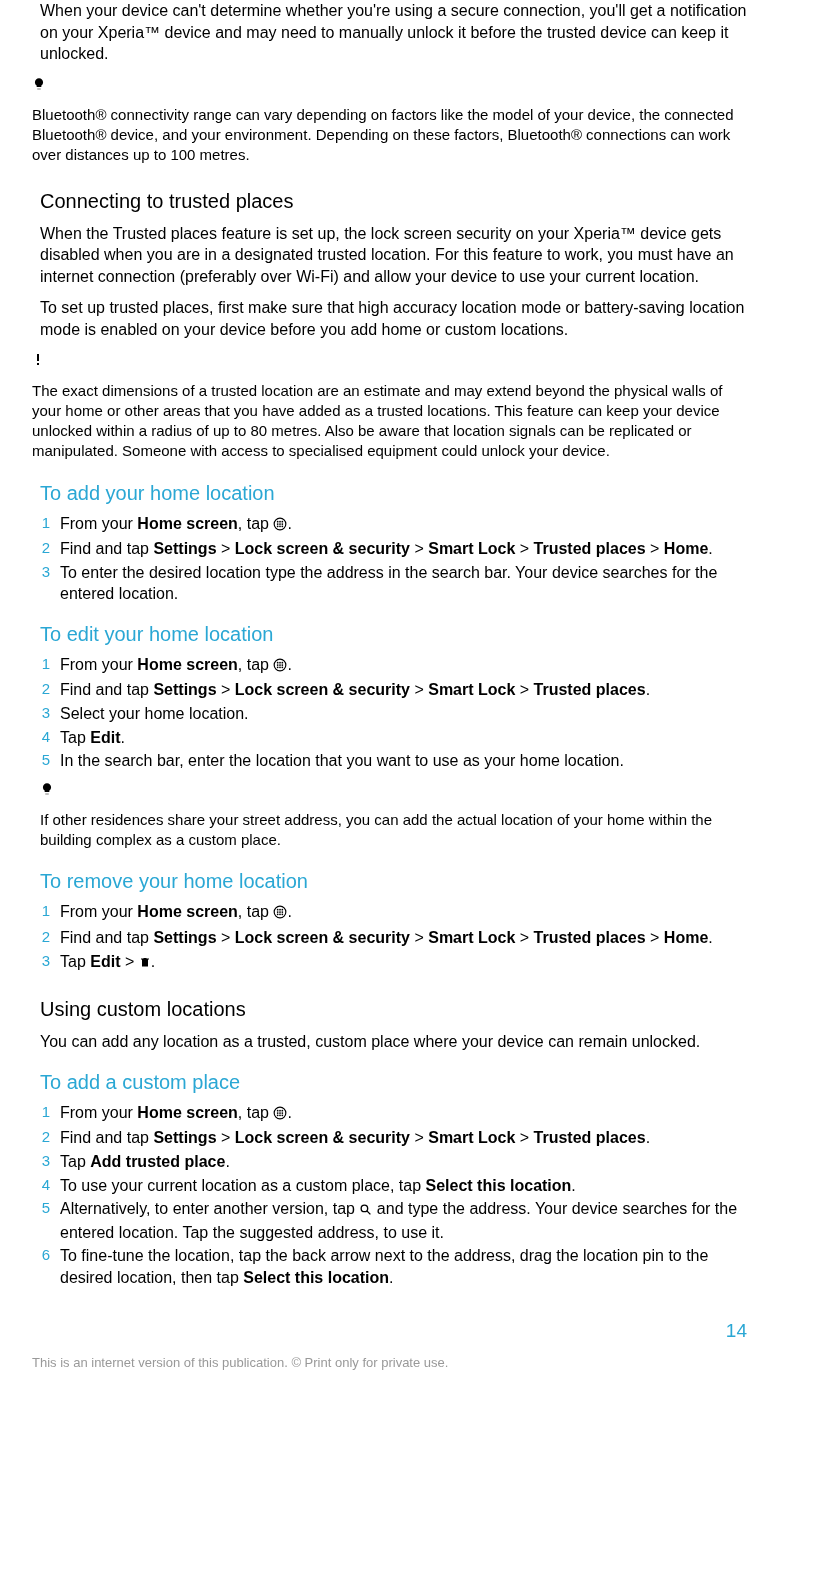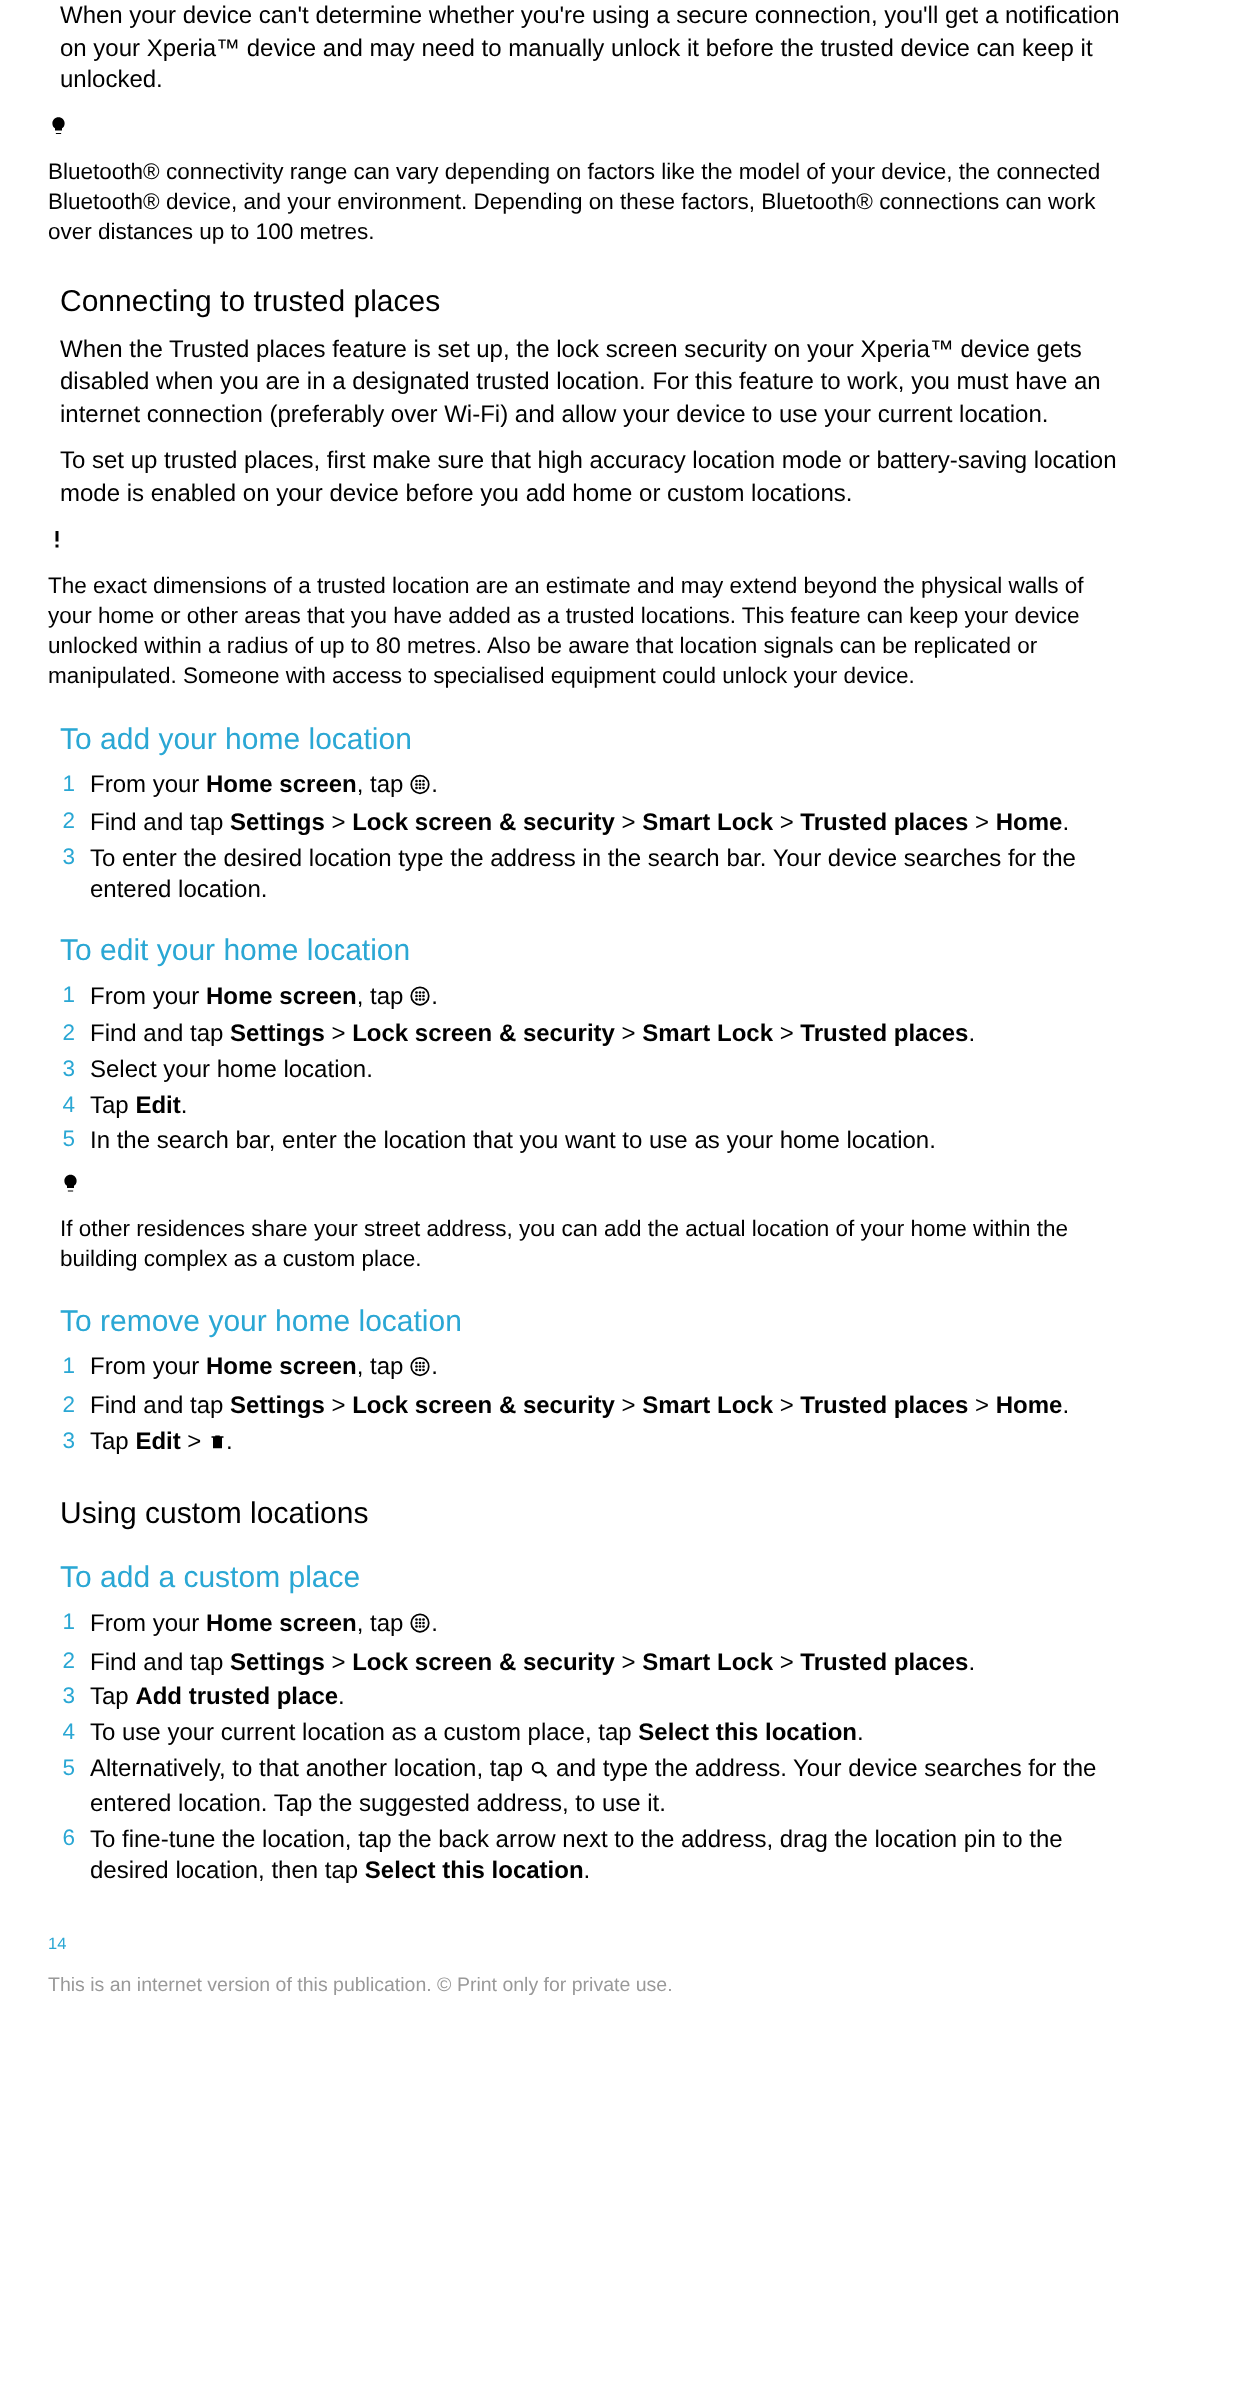--- a/index.html
+++ b/index.html
@@ -72,23 +72,23 @@
     text-align: right;
     color: #2aa7d4;
     font-size: 15px;
   }
   .bold { font-weight: 700; }
   .inline-icon {
     display: inline-block;
     vertical-align: -2px;
   }
   .page-number {
-    text-align: left;
+    text-align: right;
     color: #2aa7d4;
-    font-size: 11px;
+    font-size: 19px;
     margin-top: 30px;
   }
   .footer-note {
     text-align: left;
     color: #999;
     font-size: 13px;
     margin-top: 10px;
   }
 </style>
 </head>
@@ -197,20 +197,21 @@
       <span>Find and tap </span><span class="bold">Settings</span><span> &gt; </span><span class="bold">Lock screen &amp; security</span><span> &gt; </span><span class="bold">Smart Lock</span><span> &gt; </span><span class="bold">Trusted places</span><span> &gt; </span><span class="bold">Home</span><span>.</span>
     </li>
     <li>
       <span>Tap </span><span class="bold">Edit</span><span> &gt; </span><span class="inline-icon"><svg width="12" height="14" viewBox="0 0 24 24">
             <path fill="#000" d="M6 7h12v14H6zM9 4h6v2H9zM4 5h16v2H4z"></path>
           </svg></span><span>.</span>
     </li>
   </ol>
 
   <h2 class="section">Using custom locations</h2>
+  <p class="body-text indent-main">You can add any location as a trusted, custom place where your device can remain unlocked.</p>
 
   <h3 class="sub">To add a custom place</h3>
   <ol class="steps">
     <li>
       <span>From your </span><span class="bold">Home screen</span><span>, tap </span><span class="inline-icon"><svg width="14" height="14" viewBox="0 0 24 24">
             <circle cx="12" cy="12" r="10" fill="none" stroke="#000" stroke-width="2"></circle>
             <circle cx="8" cy="8" r="1.5"></circle>
             <circle cx="12" cy="8" r="1.5"></circle>
             <circle cx="16" cy="8" r="1.5"></circle>
             <circle cx="8" cy="12" r="1.5"></circle>
@@ -224,21 +225,21 @@
     <li>
       <span>Find and tap </span><span class="bold">Settings</span><span> &gt; </span><span class="bold">Lock screen &amp; security</span><span> &gt; </span><span class="bold">Smart Lock</span><span> &gt; </span><span class="bold">Trusted places</span><span>.</span>
     </li>
     <li>
       <span>Tap </span><span class="bold">Add trusted place</span><span>.</span>
     </li>
     <li>
       <span>To use your current location as a custom place, tap </span><span class="bold">Select this location</span><span>.</span>
     </li>
     <li>
-      <span>Alternatively, to that another location, tap </span><span class="inline-icon"><svg width="13" height="13" viewBox="0 0 24 24">
+      <span>Alternatively, to enter another version, tap </span><span class="inline-icon"><svg width="13" height="13" viewBox="0 0 24 24">
             <circle cx="10" cy="10" r="6" fill="none" stroke="#000" stroke-width="2.5"></circle>
             <line x1="15" y1="15" x2="21" y2="21" stroke="#000" stroke-width="2.5"></line>
           </svg></span><span> and type the address. Your device searches for the entered location. Tap the suggested address, to use it.</span>
     </li>
     <li>
       <span>To fine-tune the location, tap the back arrow next to the address, drag the location pin to the desired location, then tap </span><span class="bold">Select this location</span><span>.</span>
     </li>
   </ol>
 
   <div class="page-number">14</div>

